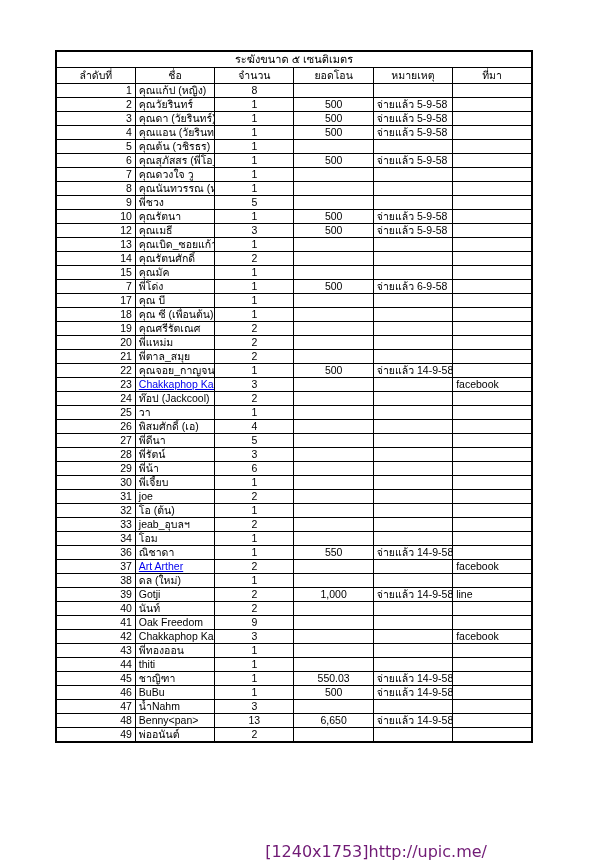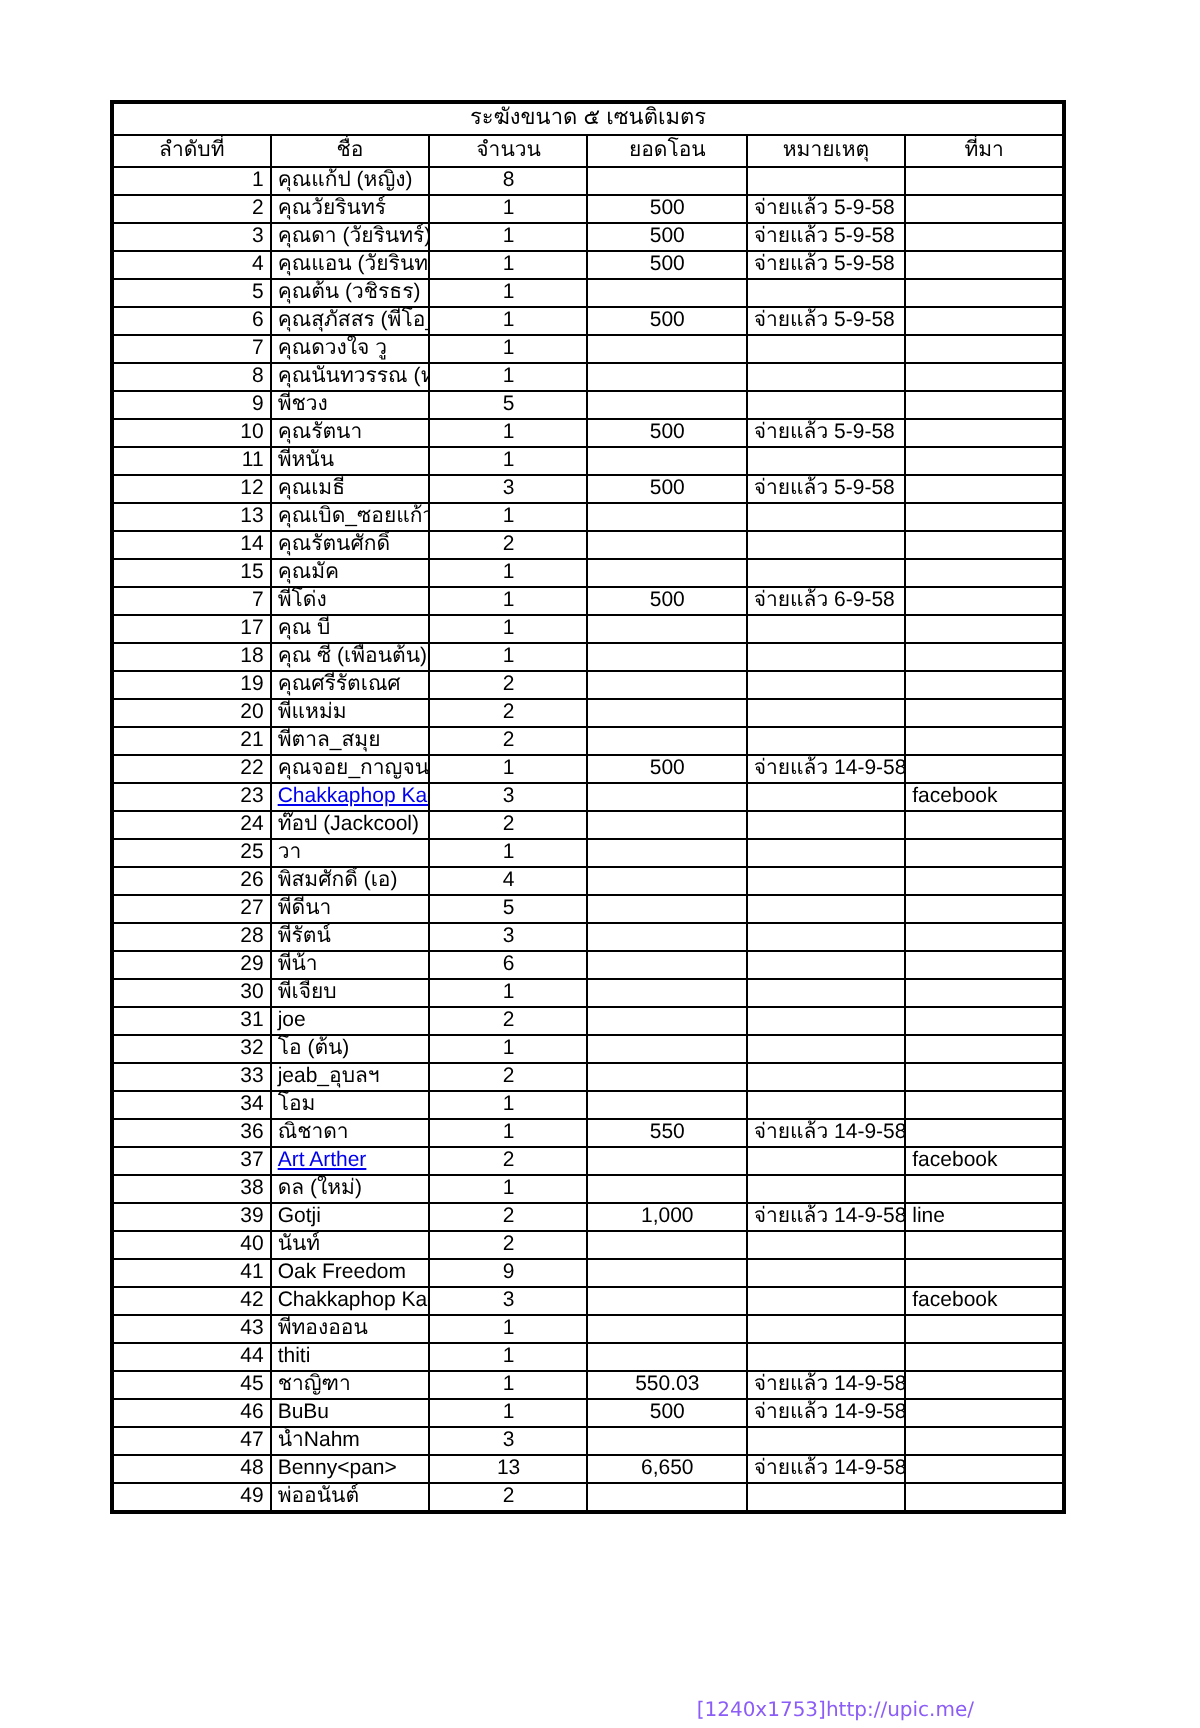--- a/index.html
+++ b/index.html
@@ -52,22 +52,22 @@
   .col4 { width: 82px;  text-align: left; }
   .col5 { width: 53px;  text-align: left; }
   a.link {
     color: #0000ee;
     text-decoration: underline;
     cursor: pointer;
   }
   .watermark {
     position: absolute;
     right: 1px; bottom: 3px;
-    font-size: 10px;
-    color: #8b5cf6;
+    font-size: 16px;
+    color: #701a75;
     background: #fff;
     font-family: "DejaVu Sans", sans-serif;
   }
 </style>
 </head>
 <body>
 
 <div class="sheet">
   <table class="grid">
     <thead>
@@ -158,28 +158,20 @@
         </tr>
         <tr>
           <td class="col0">10</td>
           <td class="col1">คุณรัตนา</td>
           <td class="col2">1</td>
           <td class="col3">500</td>
           <td class="col4">จ่ายแล้ว 5-9-58</td>
           <td class="col5"></td>
         </tr>
         <tr>
-          <td class="col0">11</td>
-          <td class="col1">พี่หนัน</td>
-          <td class="col2">1</td>
-          <td class="col3"></td>
-          <td class="col4"></td>
-          <td class="col5"></td>
-        </tr>
-        <tr>
           <td class="col0">12</td>
           <td class="col1">คุณเมธี</td>
           <td class="col2">3</td>
           <td class="col3">500</td>
           <td class="col4">จ่ายแล้ว 5-9-58</td>
           <td class="col5"></td>
         </tr>
         <tr>
           <td class="col0">13</td>
           <td class="col1">คุณเบิด_ซอยแก้วเงินทอง</td>

